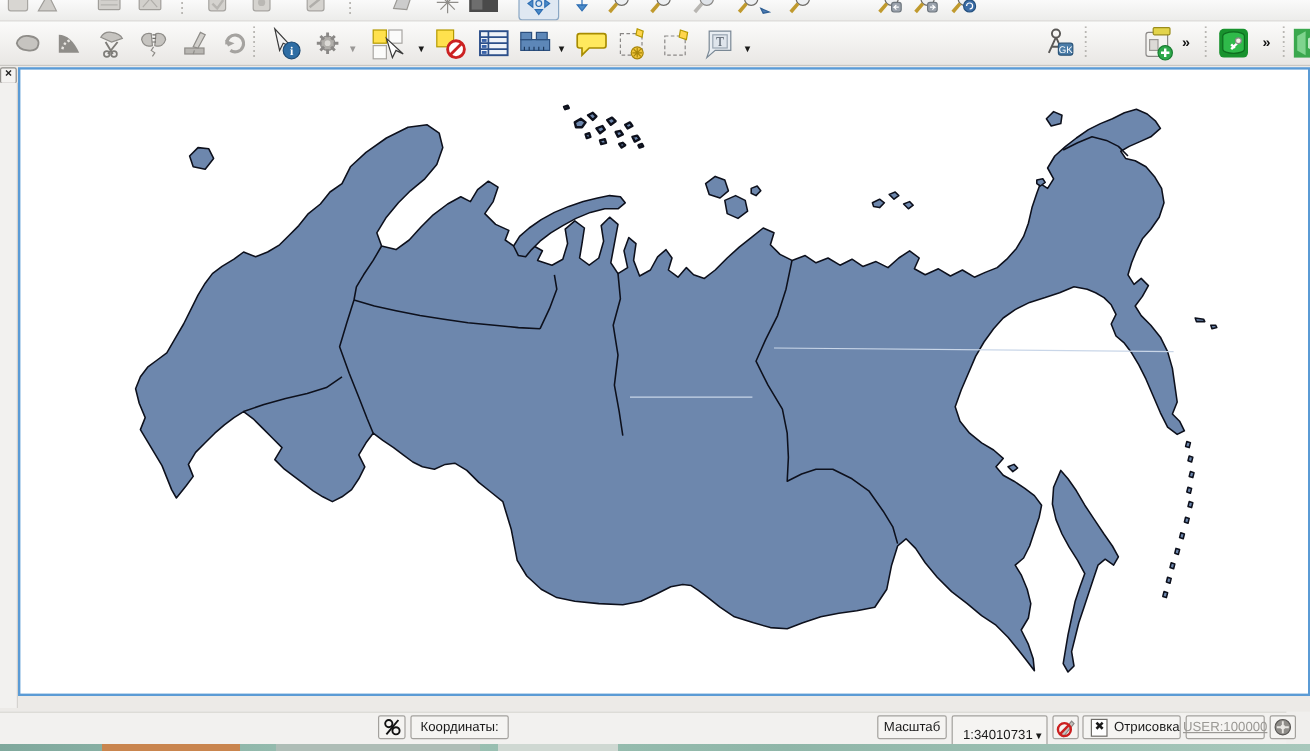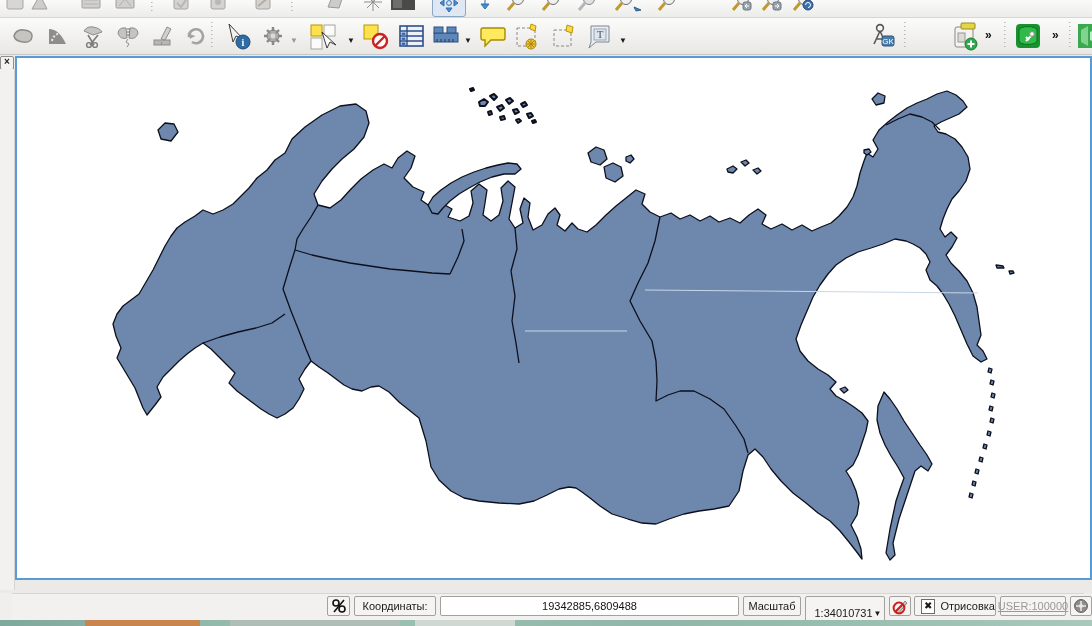--- a/index.html
+++ b/index.html
@@ -20,21 +20,21 @@
   .pressed{border:1px solid #8aa7c4;background:#dfe8f2;border-radius:3px;}
 
   
   .mainarea{position:absolute;left:0;top:55px;width:1092px;height:538px;background:#eceae7;}
   .panel-strip{position:absolute;left:0;top:14px;width:14px;height:521px;background:#f2f1ef;border-right:1px solid #d5d3cf;}
   .close-btn{position:absolute;left:0;top:1px;width:12px;height:12px;background:#f4f3f1;border:1px solid #8f8d89;border-radius:2px;font-size:10px;line-height:10px;text-align:center;color:#222;font-weight:bold;cursor:default;}
   .map-canvas{position:absolute;left:15px;top:1px;width:1073px;height:520px;border:2px solid #5b9bd5;background:#ffffff;}
   .map-canvas svg{width:100%;height:100%;display:block;}
 
   
-  .statusbar{position:absolute;left:12px;top:593px;width:1072px;height:27px;background:#f2f1ef;border-top:1px solid #d8d6d2;font-size:11px;color:#1a1a1a;}
+  .statusbar{position:absolute;left:0;top:593px;width:1072px;height:27px;background:#f2f1ef;border-top:1px solid #d8d6d2;font-size:11px;color:#1a1a1a;}
   .sb-item{position:absolute;top:2px;height:20px;border:1px solid #a3a19d;border-radius:2px;background:#f5f4f2;display:flex;align-items:center;justify-content:center;box-sizing:border-box;}
   .sb-label{padding:0 7px;}
   .sb-input{background:#ffffff;text-align:center;font-size:11px;font-family:"Liberation Sans",sans-serif;color:#111;}
   input.sb-input{border:1px solid #a3a19d;border-radius:2px;position:absolute;top:2px;height:20px;box-sizing:border-box;}
   .combo-text{flex:1;text-align:left;padding-left:6px;background:#fff;height:100%;display:flex;align-items:center;border-radius:2px 0 0 2px;}
   .combo-arrow{width:17px;height:100%;background:#e8e6e3;border-left:1px solid #a3a19d;display:flex;align-items:center;justify-content:center;font-size:8px;}
   .chk-box{width:13px;height:13px;background:#fff;border:1px solid #6e6c68;display:flex;align-items:center;justify-content:center;font-size:10px;line-height:10px;margin:0 5px 0 6px;}
   .crs-text{color:#9a9894;padding:0 8px;text-decoration:underline;}
 
   
@@ -451,21 +451,20 @@
     <div class="sb-item" style="left:315px;width:23px">
       <svg width="16" height="16">
         <circle cx="5" cy="5" r="3" fill="none" stroke="#111" stroke-width="1.6"></circle>
         <circle cx="11" cy="11" r="3" fill="none" stroke="#111" stroke-width="1.6"></circle>
         <path d="M13 2 L3 14" stroke="#111" stroke-width="1.6"></path>
       </svg>
     </div>
     <div class="sb-item sb-label" style="left:342px;width:82px">
       <span>Координаты:</span>
     </div>
-    <input class="sb-input" style="left: 428px; width: 299px;" value="19342885,6809488">
     <div class="sb-item sb-label" style="left:731px;width:58px">
       <span>Масштаб</span>
     </div>
     <div class="sb-item" style="left:793px;width:80px;padding:16px;overflow:hidden">
       <span class="combo-text">1:34010731</span>
       <span class="combo-arrow">▼</span>
     </div>
     <div class="sb-item" style="left:877px;width:22px">
       <svg width="17" height="17">
         <path d="M4 14 L13 3 l2 2 -9 11 Z" fill="#c6c4c0" stroke="#8a8886"></path>

